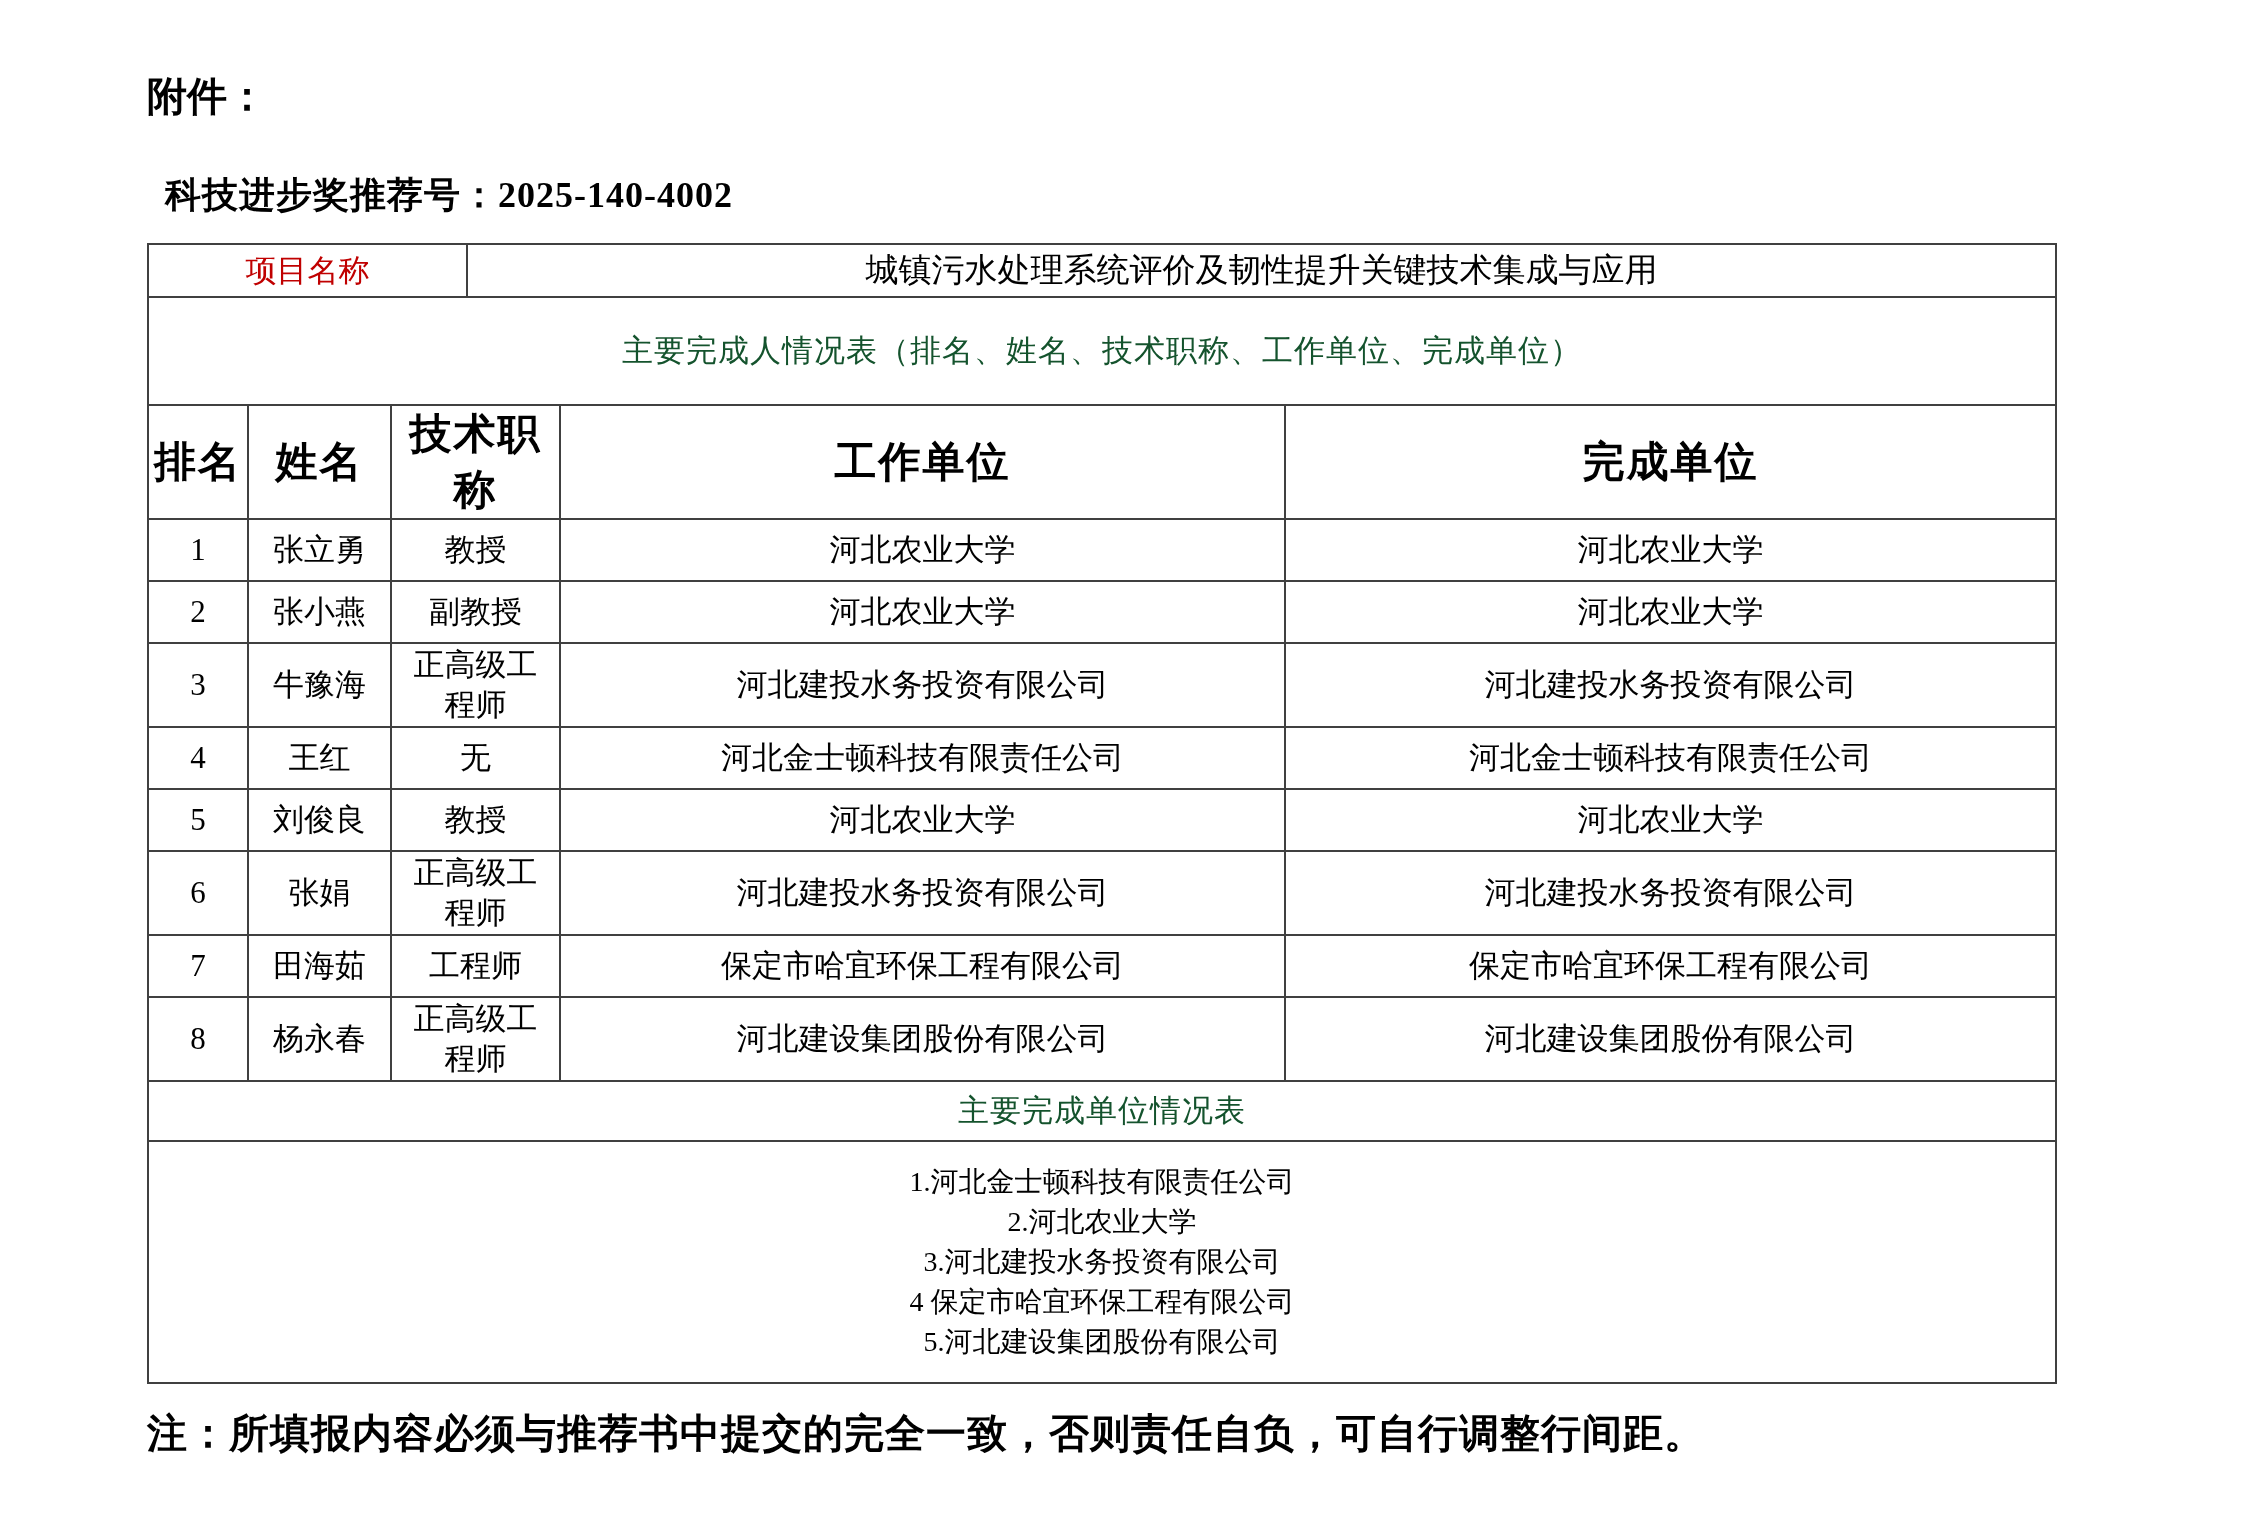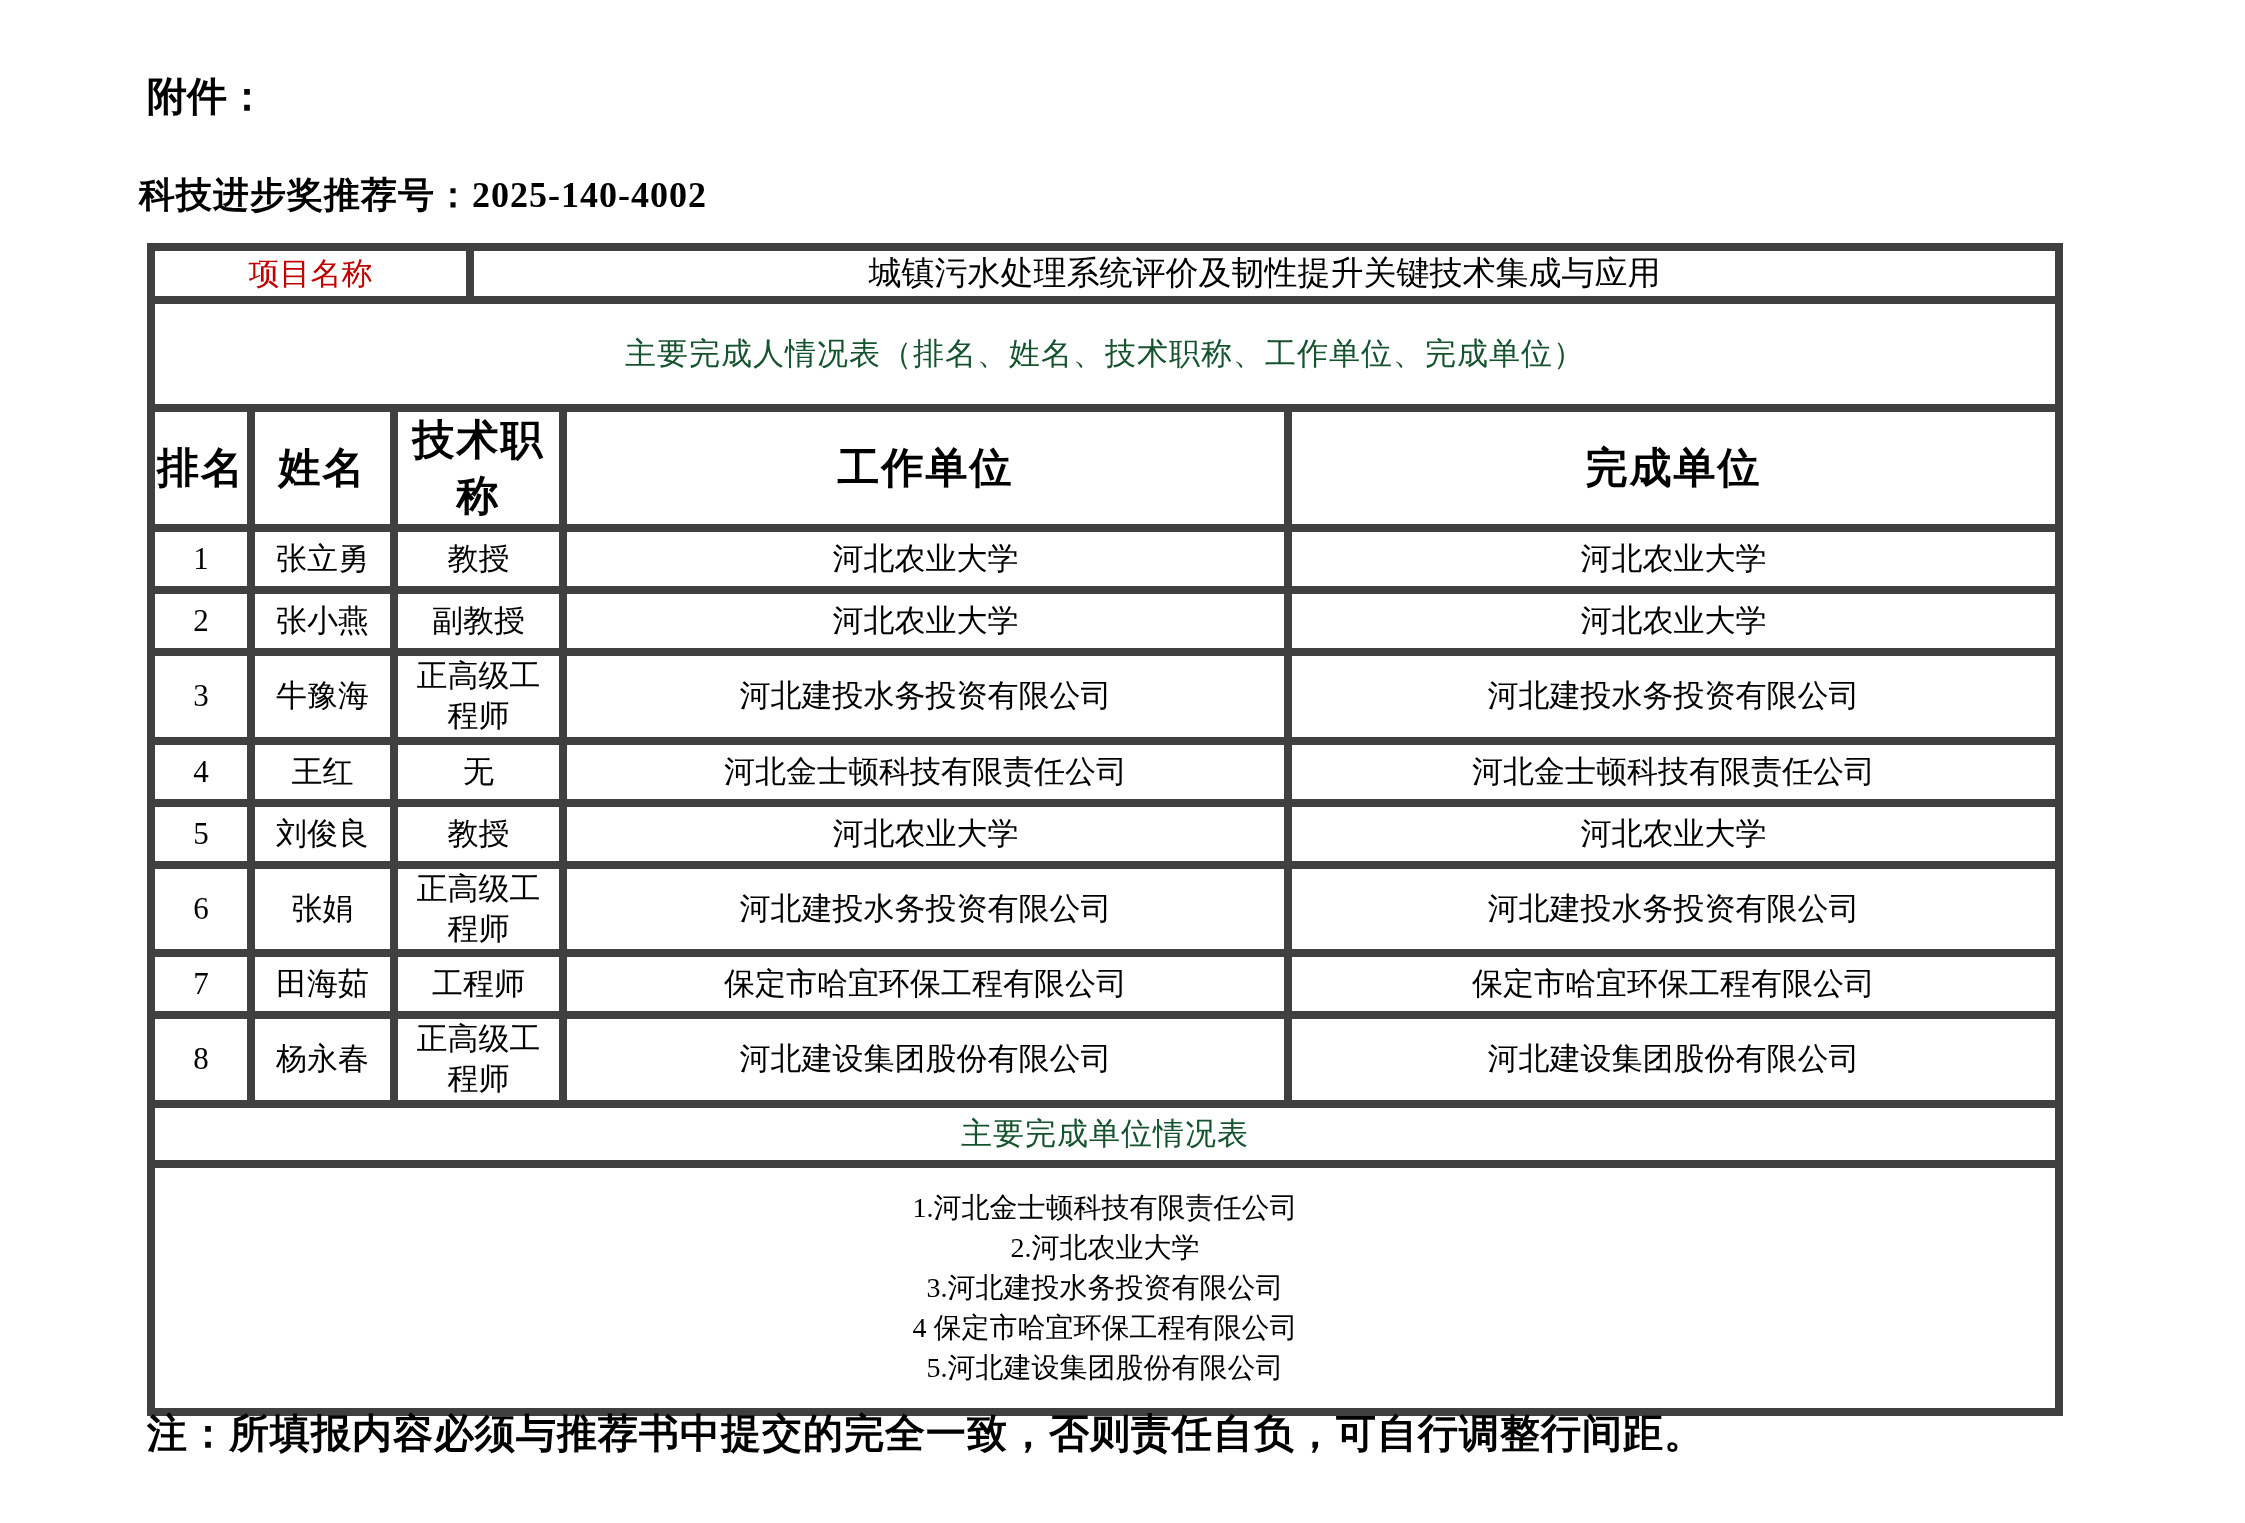--- a/index.html
+++ b/index.html
@@ -10,32 +10,32 @@
     font-family:"Liberation Serif","DejaVu Serif",serif;
     color:#000;
     overflow:hidden;
   }
   .attachment{
     position:absolute;left:147px;top:72px;
     font-family:"Liberation Sans","DejaVu Sans",sans-serif;
     font-weight:bold;font-size:40px;line-height:1.2;
   }
   .rec-line{
-    position:absolute;left:139px;top:174px;
+    position:absolute;left:165px;top:174px;
     font-weight:bold;font-size:36px;line-height:1.2;
     letter-spacing:1px;
   }
   table.main-table{
     position:absolute;left:147px;top:243px;
     width:1908px;
     border-collapse:collapse;table-layout:fixed;
     font-size:31px;
   }
   .main-table td,.main-table th{
-    border:8px solid #404040;
+    border:2px solid #404040;
     text-align:center;vertical-align:middle;
     padding:0;overflow:hidden;
     font-weight:normal;
   }
   tr.trA{height:53px;}
   tr.trB{height:57px;}
   tr.trC{height:108px;}
   tr.trD{height:73px;}
   tr.r1{height:62px;}
   tr.r2{height:84px;}

